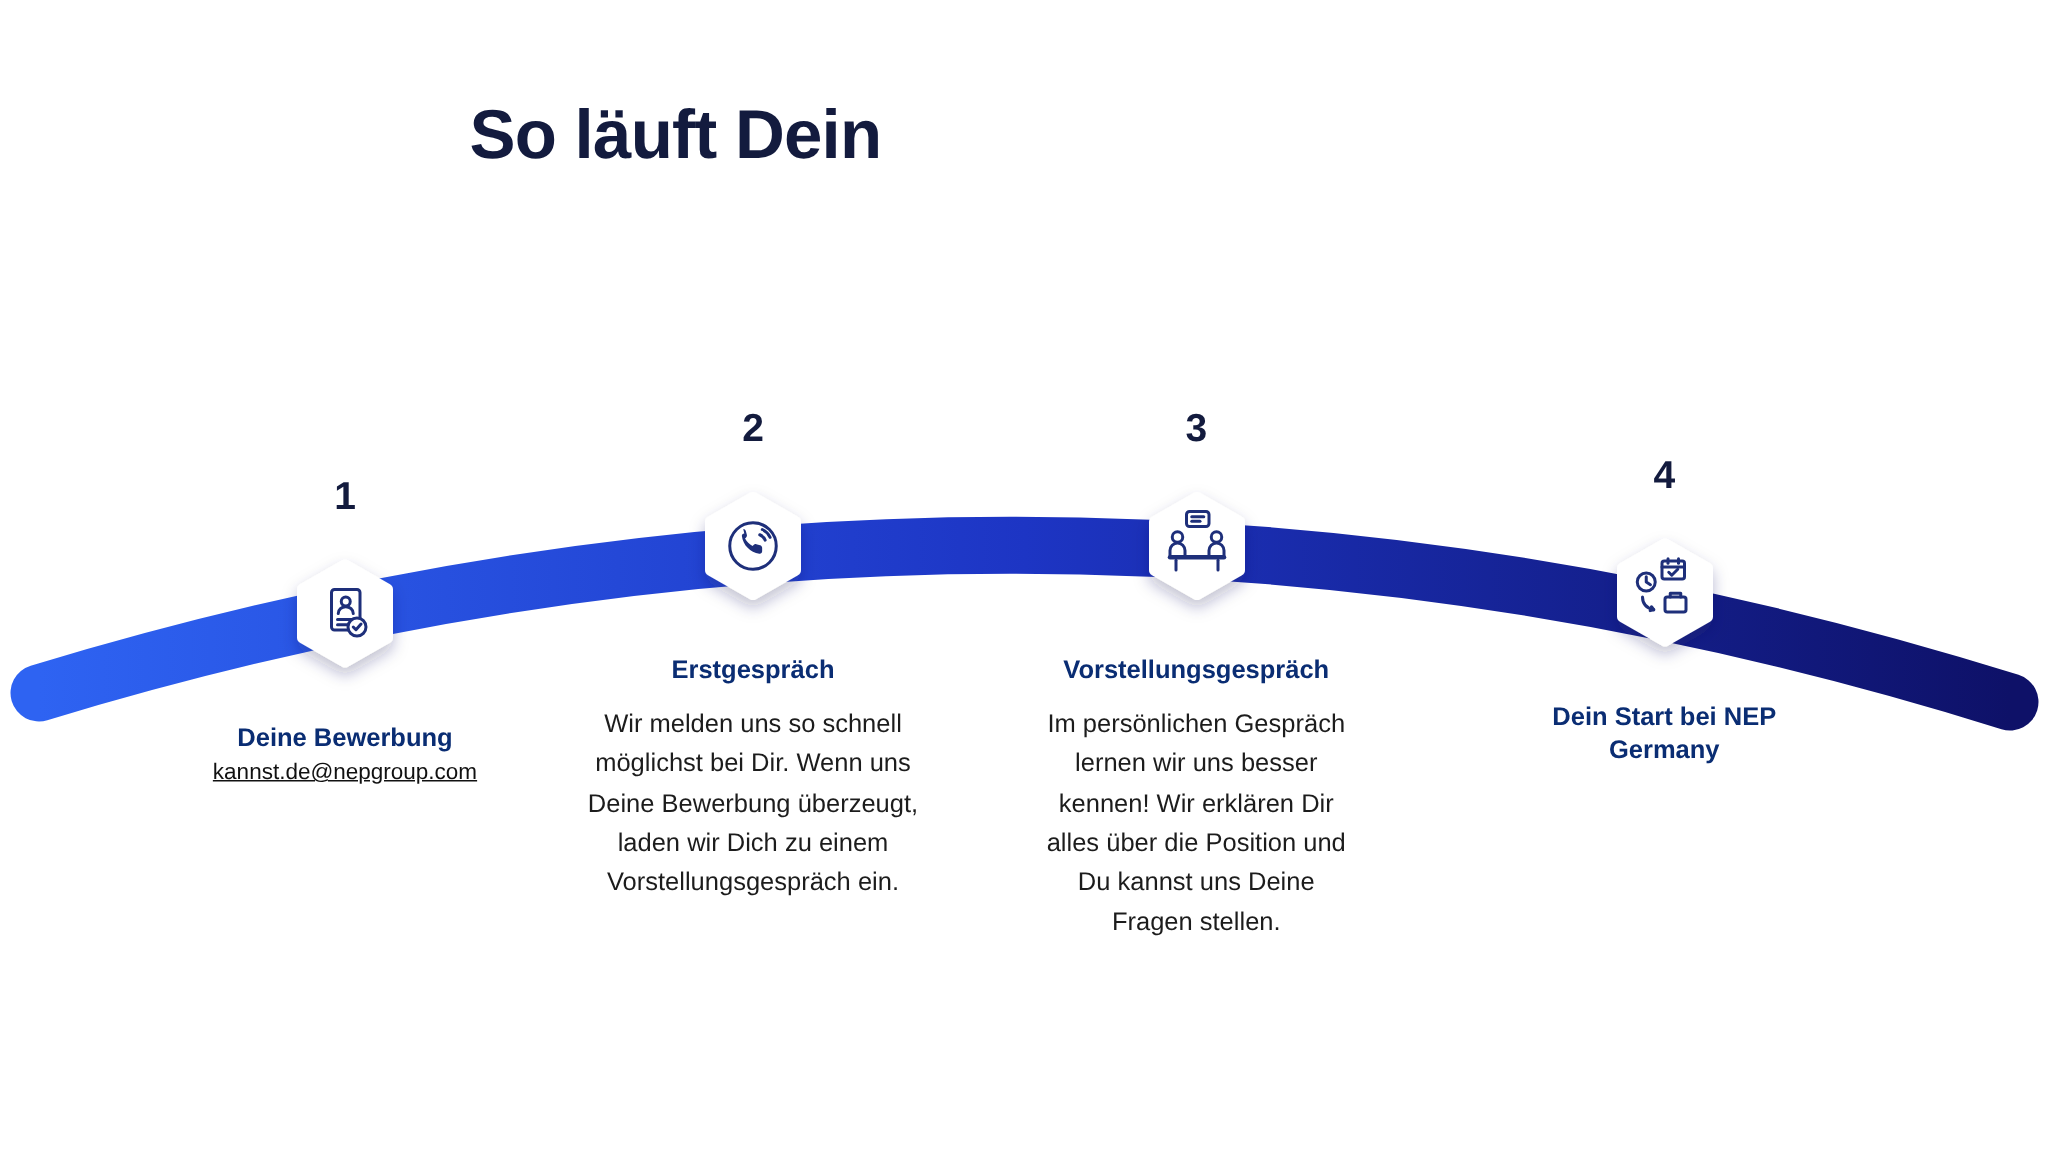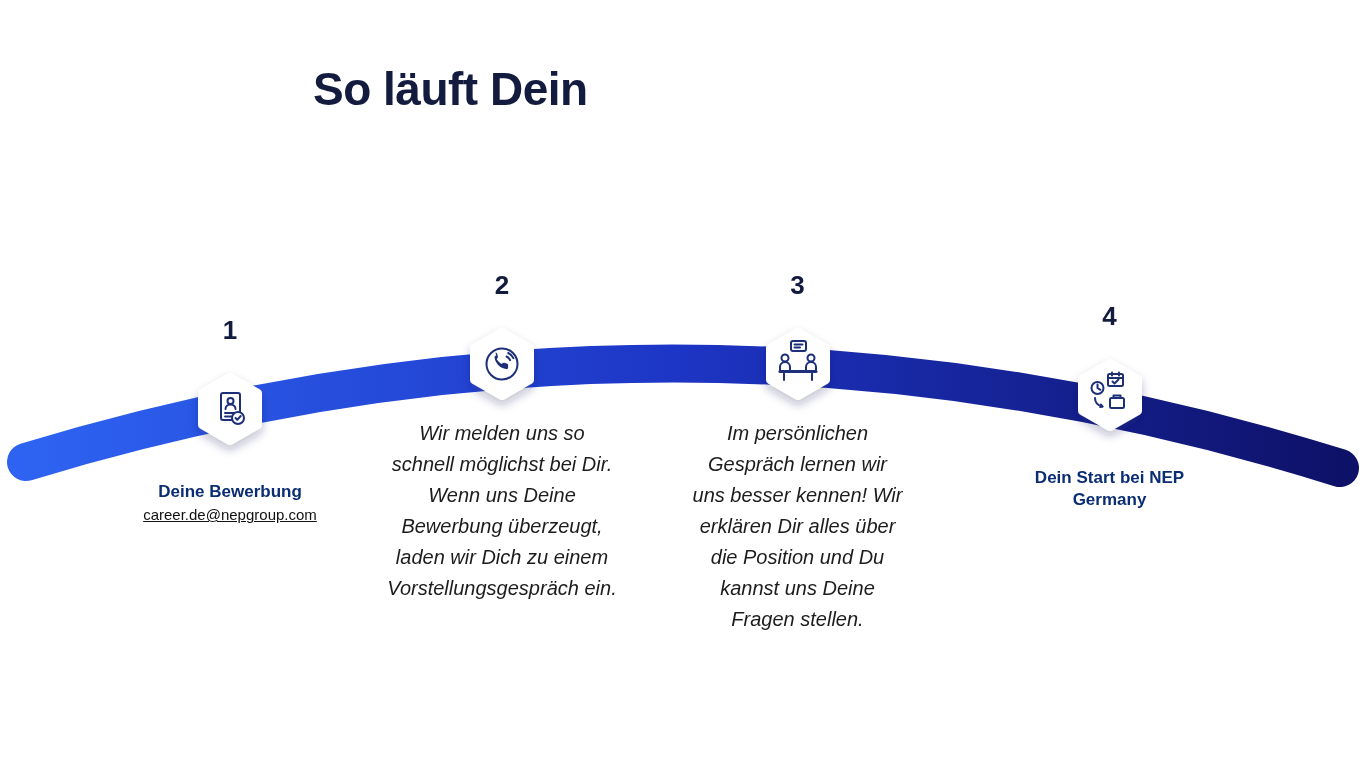--- a/index.html
+++ b/index.html
@@ -19,23 +19,22 @@
     font-size:26px;font-weight:800;color:var(--number,#131b3e);
     height:34px;line-height:34px;
   }
   .badge{margin-top:20px;height:84px;display:flex;justify-content:center;}
   .badge svg{overflow:visible;}
   .step-heading{
     margin-top:30px;font-size:17px;font-weight:700;line-height:1.3;
     color:var(--heading,#0a2d73);white-space:pre-line;
   }
   .step-body{
-    margin-top:12px;font-size:20px;line-height:1.55;color:#1c1c1c;
+    margin-top:12px;font-size:17px;line-height:1.55;color:#1c1c1c;
     white-space:pre-line;
-    font-style:italic;
   }
   .step-link{
     display:inline-block;margin-top:3px;font-size:15px;color:#111111;
     text-decoration:underline;cursor:pointer;
   }
 </style>
 </head>
 <body>
 
 <svg width="0" height="0" style="position:absolute" aria-hidden="true">
@@ -69,36 +68,37 @@
         <circle cx="42.5" cy="34" r="3"></circle>
         <path d="M37.5 42 a5 4.5 0 0 1 10 0"></path>
         <line x1="37" y1="46" x2="48" y2="46"></line>
         <line x1="37" y1="49.5" x2="46" y2="49.5"></line>
         <circle cx="50" cy="51" r="6" fill="#ffffff"></circle>
         <path d="M47.5 51 l1.8 1.8 l3.4 -3.8"></path>
       </g>
     </svg>
   </div>
   <div class="step-heading">Deine Bewerbung</div>
-  <a class="step-link" href="#">career.de@nepgroup.com</a>
+  <a class="step-link" href="#">kannst.de@nepgroup.com</a>
 </div>
 
 <div class="step" style="left:387px;top:268px;width:230px">
   <div class="step-number">2</div>
   <div class="badge">
     <svg width="84" height="84" viewBox="0 0 84 84">
       <polygon points="42,10 70,26 70,58 42,74 14,58 14,26" fill="#ffffff" stroke="#ffffff" stroke-width="8" stroke-linejoin="round" filter="url(#badgeShadow)"></polygon>
       <g stroke="#1e2f7a" stroke-width="2" fill="none" stroke-linecap="round" stroke-linejoin="round">
         <circle cx="42" cy="42" r="15.5"></circle>
         <path fill="#1e2f7a" stroke="none" d="M36.2 33.6c-1 0-1.8.9-1.6 1.9.8 6 5.6 10.8 11.6 11.6 1 .2 1.9-.6 1.9-1.6v-2.3c0-.8-.6-1.5-1.4-1.7l-2.5-.7c-.6-.2-1.3 0-1.8.5l-.7.7c-2.1-1.1-3.9-2.9-5-5l.7-.7c.5-.5.7-1.2.5-1.8l-.7-2.5c-.2-.8-.9-1.4-1.7-1.4z"></path>
         <path d="M46.5 34.5 a6.5 6.5 0 0 1 3.6 3.6"></path>
         <path d="M48.2 31 a10.5 10.5 0 0 1 5.2 5.2"></path>
       </g>
     </svg>
   </div>
+  <div class="step-heading">Erstgespräch</div>
   <div class="step-body">Wir melden uns so schnell möglichst bei Dir. Wenn uns Deine Bewerbung überzeugt, laden wir Dich zu einem Vorstellungsgespräch ein.</div>
 </div>
 
 <div class="step" style="left:690px;top:268px;width:215px">
   <div class="step-number">3</div>
   <div class="badge">
     <svg width="84" height="84" viewBox="0 0 84 84">
       <polygon points="42,10 70,26 70,58 42,74 14,58 14,26" fill="#ffffff" stroke="#ffffff" stroke-width="8" stroke-linejoin="round" filter="url(#badgeShadow)"></polygon>
       <g stroke="#1e2f7a" stroke-width="2" fill="none" stroke-linecap="round" stroke-linejoin="round">
         <rect x="35" y="19" width="15" height="10" rx="2"></rect>
@@ -107,20 +107,21 @@
         <circle cx="29" cy="36" r="3.5"></circle>
         <path d="M24 48 v-3 a5 5 0 0 1 10 0 V48"></path>
         <circle cx="55" cy="36" r="3.5"></circle>
         <path d="M50 48 v-3 a5 5 0 0 1 10 0 V48"></path>
         <line x1="24" y1="49.5" x2="60" y2="49.5" stroke-width="3"></line>
         <line x1="28" y1="51.5" x2="28" y2="58"></line>
         <line x1="56" y1="51.5" x2="56" y2="58"></line>
       </g>
     </svg>
   </div>
+  <div class="step-heading">Vorstellungsgespräch</div>
   <div class="step-body">Im persönlichen Gespräch lernen wir uns besser kennen! Wir erklären Dir alles über die Position und Du kannst uns Deine Fragen stellen.</div>
 </div>
 
 <div class="step" style="left:1002px;top:299px;width:215px">
   <div class="step-number">4</div>
   <div class="badge">
     <svg width="84" height="84" viewBox="0 0 84 84">
       <polygon points="42,10 70,26 70,58 42,74 14,58 14,26" fill="#ffffff" stroke="#ffffff" stroke-width="8" stroke-linejoin="round" filter="url(#badgeShadow)"></polygon>
       <g stroke="#1e2f7a" stroke-width="2" fill="none" stroke-linecap="round" stroke-linejoin="round">
         <rect x="40" y="21" width="15" height="12" rx="1.5"></rect>

